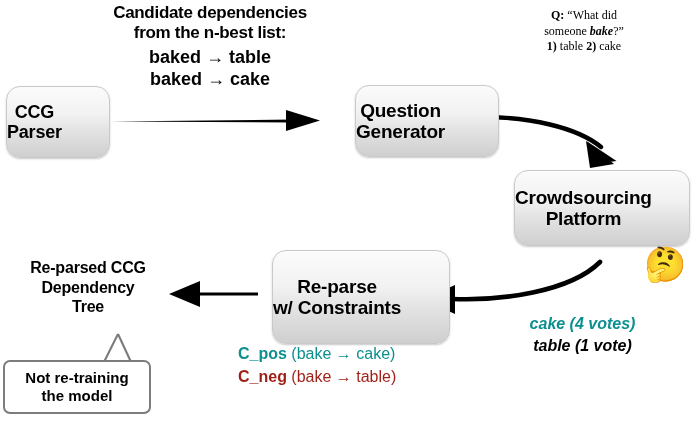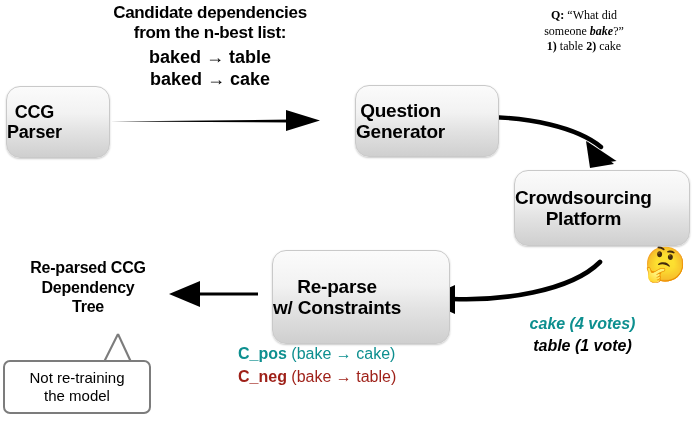--- a/index.html
+++ b/index.html
@@ -85,21 +85,21 @@
     position: absolute;
     background: #ffffff;
     border: 2px solid #7c7c7c;
     border-radius: 7px;
     box-sizing: border-box;
     display: flex;
     align-items: center;
     justify-content: center;
   }
   .bubble-text {
-    font-weight: normal;
+    font-weight: bold;
     font-size: 15px;
     line-height: 1.2;
     text-align: center;
     color: #000;
   }
 
   .emoji {
     position: absolute;
     font-size: 34px;
     line-height: 1;

